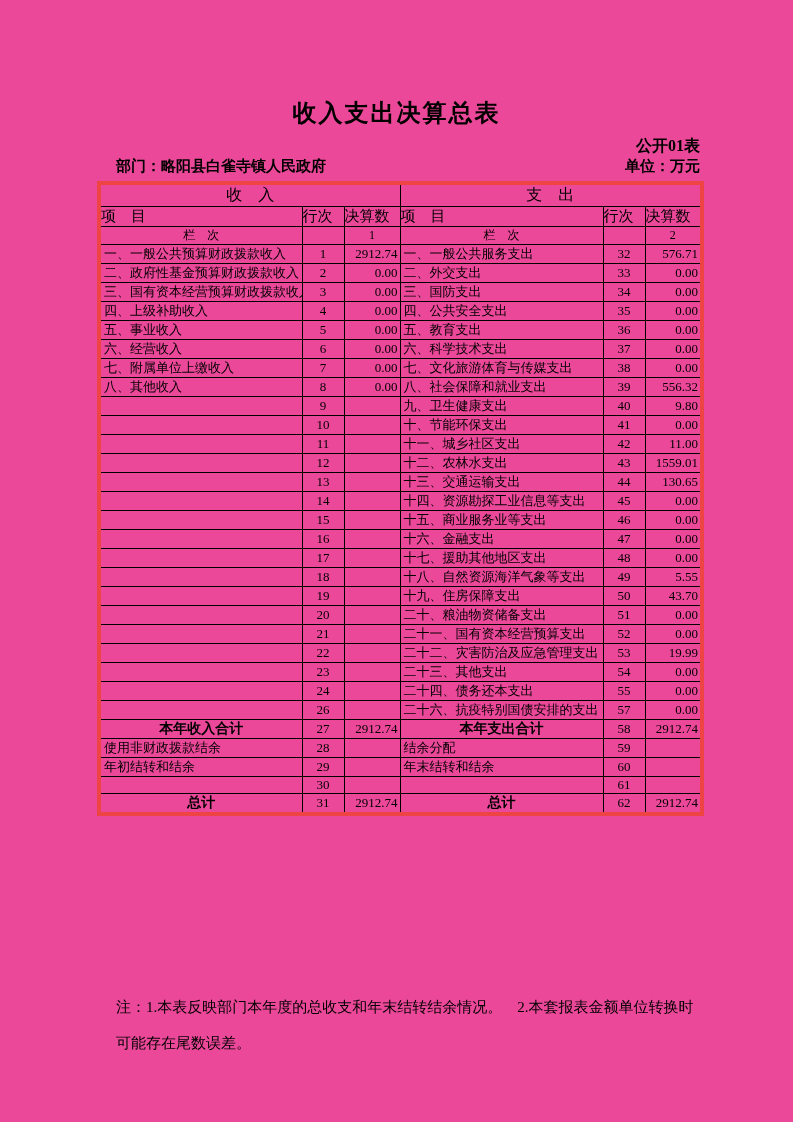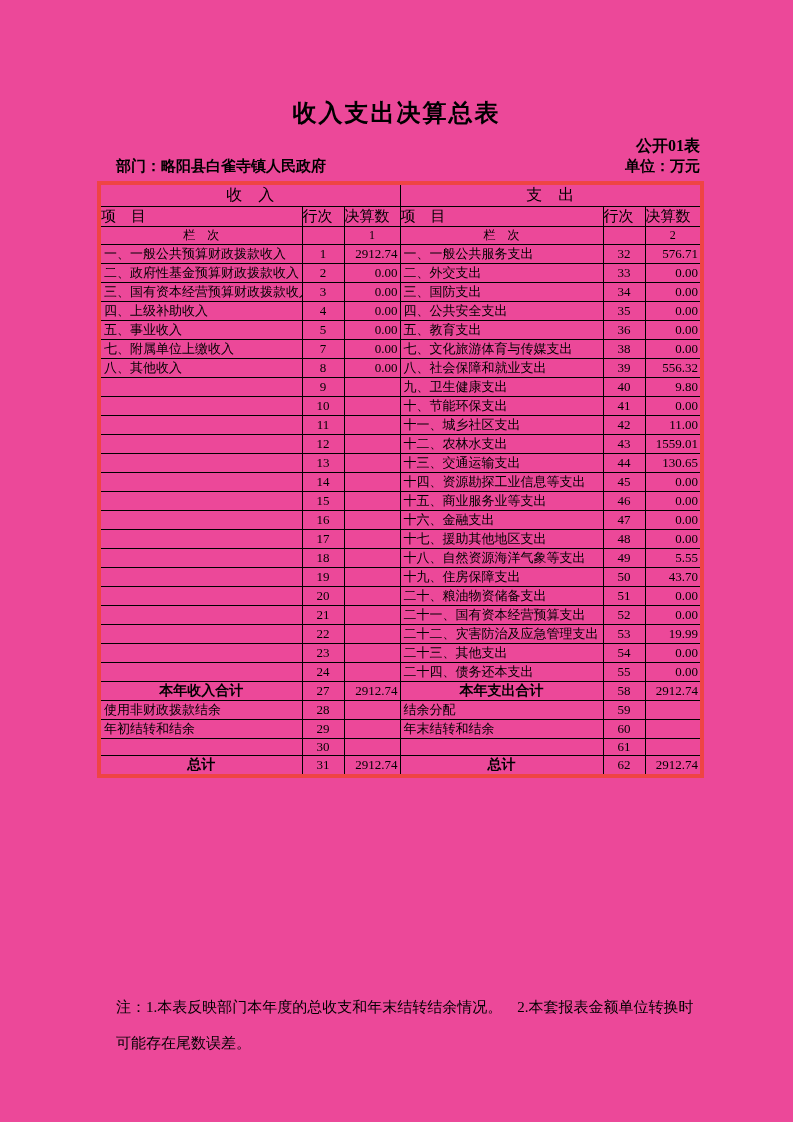--- a/index.html
+++ b/index.html
@@ -183,20 +183,28 @@
         </tr>
         <tr>
           <td class="item">五、事业收入</td>
           <td class="rowno">5</td>
           <td class="amt">0.00</td>
           <td class="item">五、教育支出</td>
           <td class="rowno">36</td>
           <td class="amt">0.00</td>
         </tr>
         <tr>
+          <td class="item">六、经营收入</td>
+          <td class="rowno">6</td>
+          <td class="amt">0.00</td>
+          <td class="item">六、科学技术支出</td>
+          <td class="rowno">37</td>
+          <td class="amt">0.00</td>
+        </tr>
+        <tr>
           <td class="item">七、附属单位上缴收入</td>
           <td class="rowno">7</td>
           <td class="amt">0.00</td>
           <td class="item">七、文化旅游体育与传媒支出</td>
           <td class="rowno">38</td>
           <td class="amt">0.00</td>
         </tr>
         <tr>
           <td class="item">八、其他收入</td>
           <td class="rowno">8</td>
@@ -326,20 +334,28 @@
           <td class="amt">0.00</td>
         </tr>
         <tr>
           <td class="item"></td>
           <td class="rowno">24</td>
           <td class="amt"></td>
           <td class="item">二十四、债务还本支出</td>
           <td class="rowno">55</td>
           <td class="amt">0.00</td>
         </tr>
+        <tr>
+          <td class="item"></td>
+          <td class="rowno">26</td>
+          <td class="amt"></td>
+          <td class="item">二十六、抗疫特别国债安排的支出</td>
+          <td class="rowno">57</td>
+          <td class="amt">0.00</td>
+        </tr>
         <tr class="total-row">
           <td class="item">本年收入合计</td>
           <td class="rowno">27</td>
           <td class="amt">2912.74</td>
           <td class="item">本年支出合计</td>
           <td class="rowno">58</td>
           <td class="amt">2912.74</td>
         </tr>
         <tr>
           <td class="item">使用非财政拨款结余</td>

